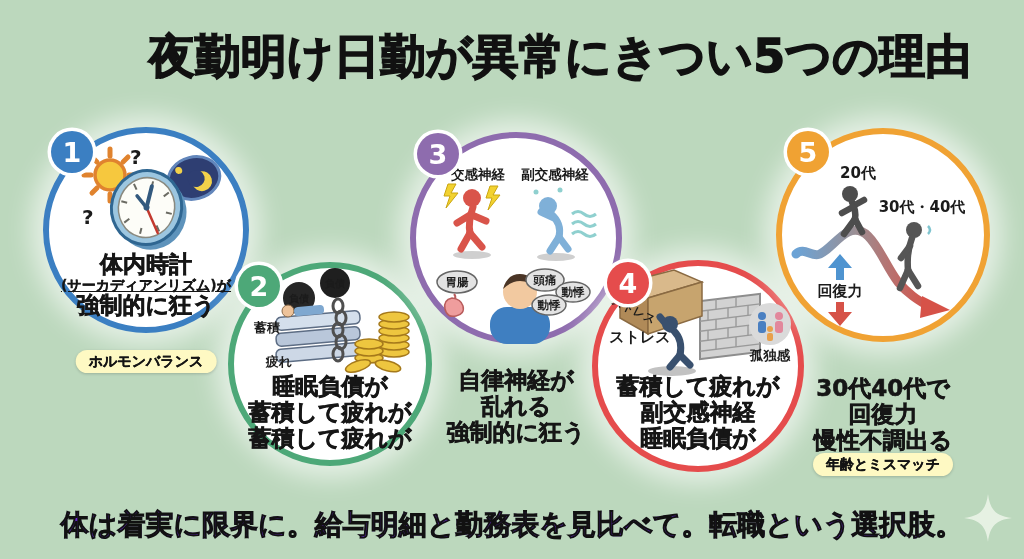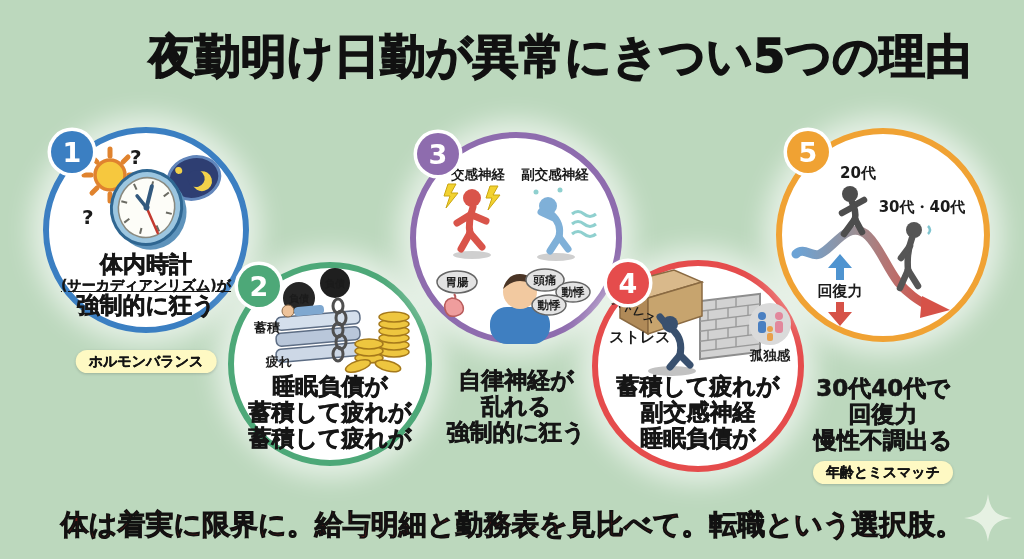--- a/index.html
+++ b/index.html
@@ -54,24 +54,24 @@
   .cap3{left:414px;top:368px;width:204px;}
   .cap4{left:592px;top:374px;width:212px;}
   .cap5{left:780px;top:376px;width:206px;}
   .pill{
     display:inline-block;background:#fef9c3;border-radius:13px;
     padding:3px 13px;font-size:14px;font-weight:bold;color:#141414;
     box-shadow:0 1px 3px rgba(0,0,0,.18);-webkit-text-stroke:.3px #141414;
     line-height:1.2;white-space:nowrap;
   }
   .pill1{position:absolute;left:146px;top:350px;transform:translateX(-50%);z-index:7;}
-  .pill5{margin-top:8px;}
+  .pill5{margin-top:0;}
   .tagline{
     position:absolute;left:0;top:506px;width:100%;margin:0;
-    text-align:center;font-size:28px;font-weight:bold;color:#7f1d1d;
+    text-align:center;font-size:28px;font-weight:bold;color:#6d28d9;
     -webkit-text-stroke:.9px #111;
   }
   .sparkle{position:absolute;left:962px;top:492px;z-index:6;}
 </style>
 </head>
 <body>
 
 <div class="canvas">
 
   <h1 class="title">夜勤明け日勤が異常にきつい5つの理由</h1>

